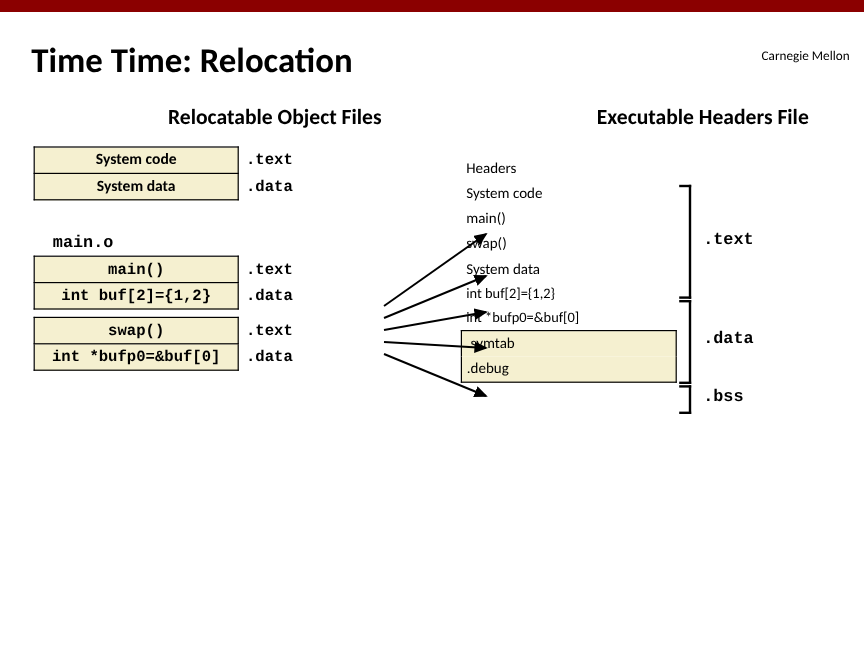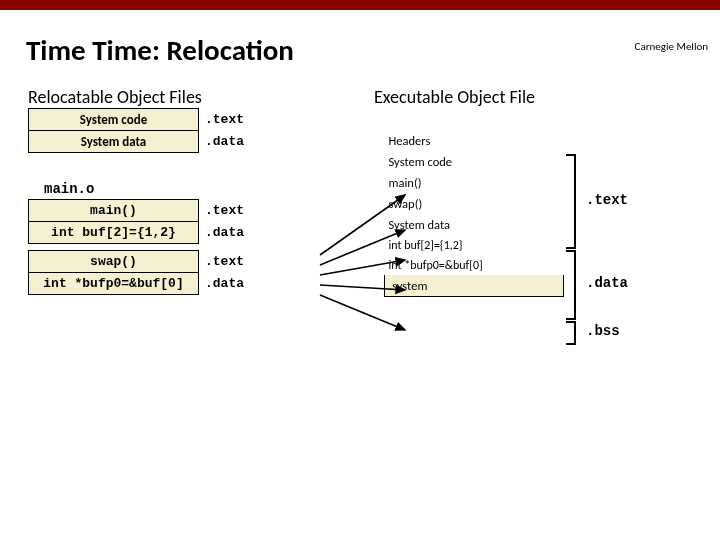--- a/index.html
+++ b/index.html
@@ -30,21 +30,23 @@
     flex-direction: row;
     padding: 0 18px 0 28px;
     gap: 56px;
     align-items: flex-start;
   }
   .col { position: relative; }
   .col-left { width: 290px; }
   .col-right { width: 300px; }
   .subhead {
     font-size: 18px;
-    font-weight: normal;
+    font-weight: bold;
+    margin-bottom: 14px;
+    text-align: right;
   }
   .tbl {
     border-collapse: collapse;
     margin-bottom: 6px;
   }
   .tbl td.cell {
     border: 1.4px solid #000;
     background: #f5f0d0;
     font-size: 13px; font-weight: bold;
     text-align: center;
@@ -147,21 +149,21 @@
       </tr>
       <tr>
         <td class="cell mono">int *bufp0=&amp;buf[0]</td>
         <td class="section-label">.data</td>
       </tr>
     </tbody>
       </table>
   </div>
 
   <div class="col col-right">
-    <div class="subhead">Executable Object File</div>
+    <div class="subhead">Executable Headers File</div>
 
     <div class="exec-wrap">
       <table class="exec-tbl">
         <tbody>
             <tr>
               <td class="cell">Headers</td>
             </tr>
         <tr>
               <td class="cell">System code</td>
             </tr>
@@ -174,21 +176,24 @@
         <tr>
               <td class="cell">System data</td>
             </tr>
         <tr>
               <td class="cell mono small">int buf[2]={1,2}</td>
             </tr>
         <tr>
               <td class="cell mono small">int *bufp0=&amp;buf[0]</td>
             </tr>
         <tr>
-              <td class="cell mono nob" style="border-bottom:1.4px solid #000">.system</td>
+              <td class="cell mono nob" style="border-top:1.4px solid #000">.symtab</td>
+            </tr>
+        <tr>
+              <td class="cell mono nob" style="border-bottom:1.4px solid #000">.debug</td>
             </tr>
       </tbody>
         </table>
 
       <div class="bracket" style="top:24px; height:95px; left:182px;"></div>
       <div class="rlabel" style="top:62px; left:202px;">.text</div>
 
       <div class="bracket" style="top:120px; height:70px; left:182px;"></div>
       <div class="rlabel" style="top:145px; left:202px;">.data</div>
 

